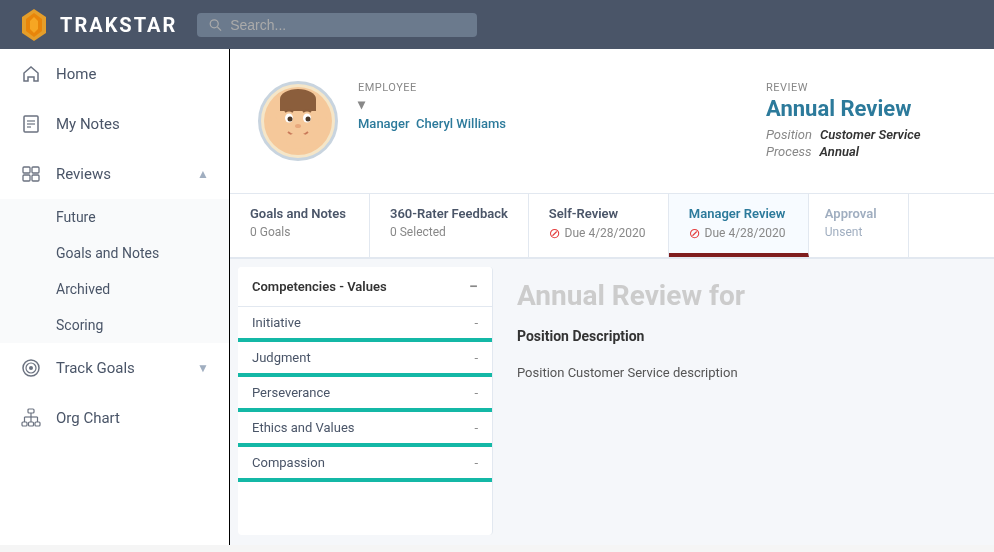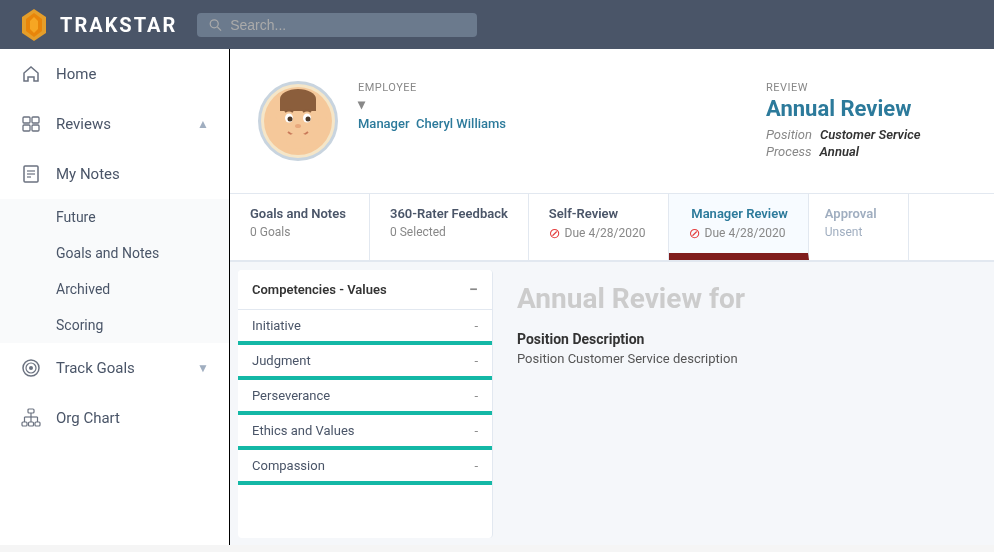--- a/index.html
+++ b/index.html
@@ -209,21 +209,21 @@
     .review-content-title {
       font-size: 28px;
       font-weight: bold;
       color: #ccc;
       margin-bottom: 16px;
     }
     .position-desc-label {
       font-size: 14px;
       font-weight: 700;
       color: #333;
-      margin-bottom: 4px;
+      margin-bottom: 21px;
     }
     .position-desc-text {
       font-size: 13px;
       color: #555;
     }
 
     
     .face-svg { width: 72px; height: 72px; }
   </style>
 </head>
@@ -256,40 +256,40 @@
         <svg width="20" height="20" viewBox="0 0 20 20" fill="none">
           <path d="M3 9L10 3L17 9V17H13V13H7V17H3V9Z" stroke="#6b7280" stroke-width="1.5" fill="none"></path>
         </svg>
       </span>
       <span class="label">Home</span>
     </div>
 
     <div class="sidebar-item">
       <span class="icon">
         <svg width="20" height="20" viewBox="0 0 20 20" fill="none">
+          <rect x="3" y="2" width="14" height="16" rx="1" stroke="#6b7280" stroke-width="1.5"></rect>
+          <line x1="6" y1="7" x2="14" y2="7" stroke="#6b7280" stroke-width="1.2"></line>
+          <line x1="6" y1="10" x2="14" y2="10" stroke="#6b7280" stroke-width="1.2"></line>
+          <line x1="6" y1="13" x2="10" y2="13" stroke="#6b7280" stroke-width="1.2"></line>
+        </svg>
+      </span>
+      <span class="label">My Notes</span>
+    </div>
+
+    <div class="sidebar-item">
+      <span class="icon">
+        <svg width="20" height="20" viewBox="0 0 20 20" fill="none">
           <rect x="2" y="3" width="7" height="6" rx="1" stroke="#6b7280" stroke-width="1.3"></rect>
           <rect x="11" y="3" width="7" height="6" rx="1" stroke="#6b7280" stroke-width="1.3"></rect>
           <rect x="2" y="11" width="7" height="6" rx="1" stroke="#6b7280" stroke-width="1.3"></rect>
           <rect x="11" y="11" width="7" height="6" rx="1" stroke="#6b7280" stroke-width="1.3"></rect>
         </svg>
       </span>
       <span class="label">Reviews</span>
       <span class="chevron">▲</span>
-    </div>
-
-    <div class="sidebar-item">
-      <span class="icon">
-        <svg width="20" height="20" viewBox="0 0 20 20" fill="none">
-          <rect x="3" y="2" width="14" height="16" rx="1" stroke="#6b7280" stroke-width="1.5"></rect>
-          <line x1="6" y1="7" x2="14" y2="7" stroke="#6b7280" stroke-width="1.2"></line>
-          <line x1="6" y1="10" x2="14" y2="10" stroke="#6b7280" stroke-width="1.2"></line>
-          <line x1="6" y1="13" x2="10" y2="13" stroke="#6b7280" stroke-width="1.2"></line>
-        </svg>
-      </span>
-      <span class="label">My Notes</span>
     </div>
 
     <div class="sidebar-submenu">
       <div class="sub-item">
         <span>Future</span>
       </div>
       <div class="sub-item">
         <span>Goals and Notes</span>
       </div>
       <div class="sub-item">
@@ -401,21 +401,21 @@
           <span>0 Selected</span>
         </div>
       </div>
       <div class="tab">
         <div class="tab-title">Self-Review</div>
         <div class="tab-sub">
           <span class="warning-icon">⊘</span>
           <span>Due 4/28/2020</span>
         </div>
       </div>
-      <div class="tab active" style="border-bottom:7px solid #7f1d1d;text-align:right;">
+      <div class="tab active" style="border-bottom:4px solid #7f1d1d;">
         <div class="tab-title" style="color:#2c7a9b;">Manager Review</div>
         <div class="tab-sub">
           <span class="warning-icon">⊘</span>
           <span>Due 4/28/2020</span>
         </div>
       </div>
       <div class="tab tab-approval">
         <div class="tab-title" style="color:#a0aec0;">Approval</div>
         <div class="tab-sub">
           <span style="color:#a0aec0;">Unsent</span>

